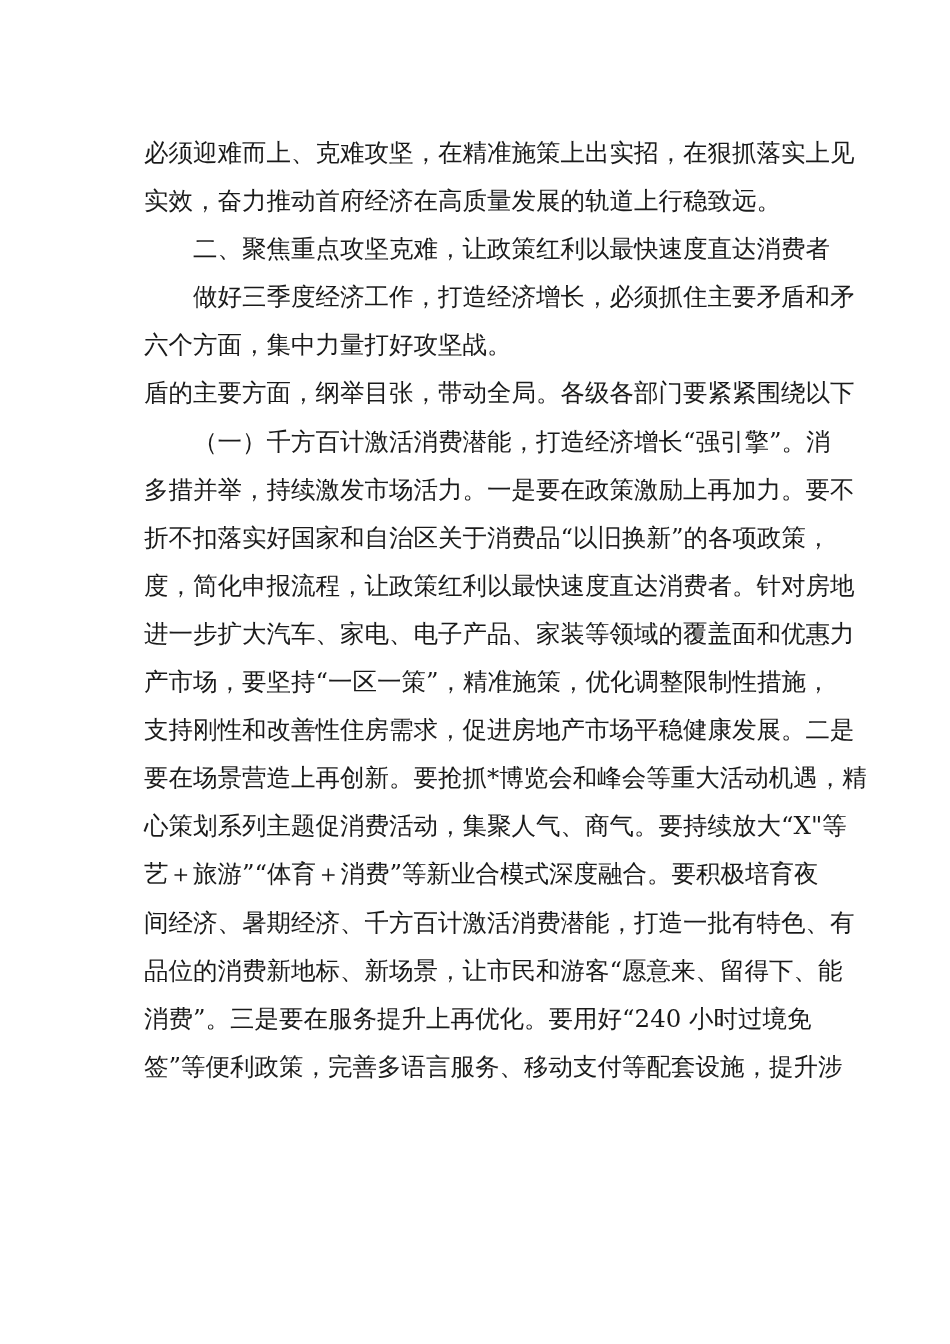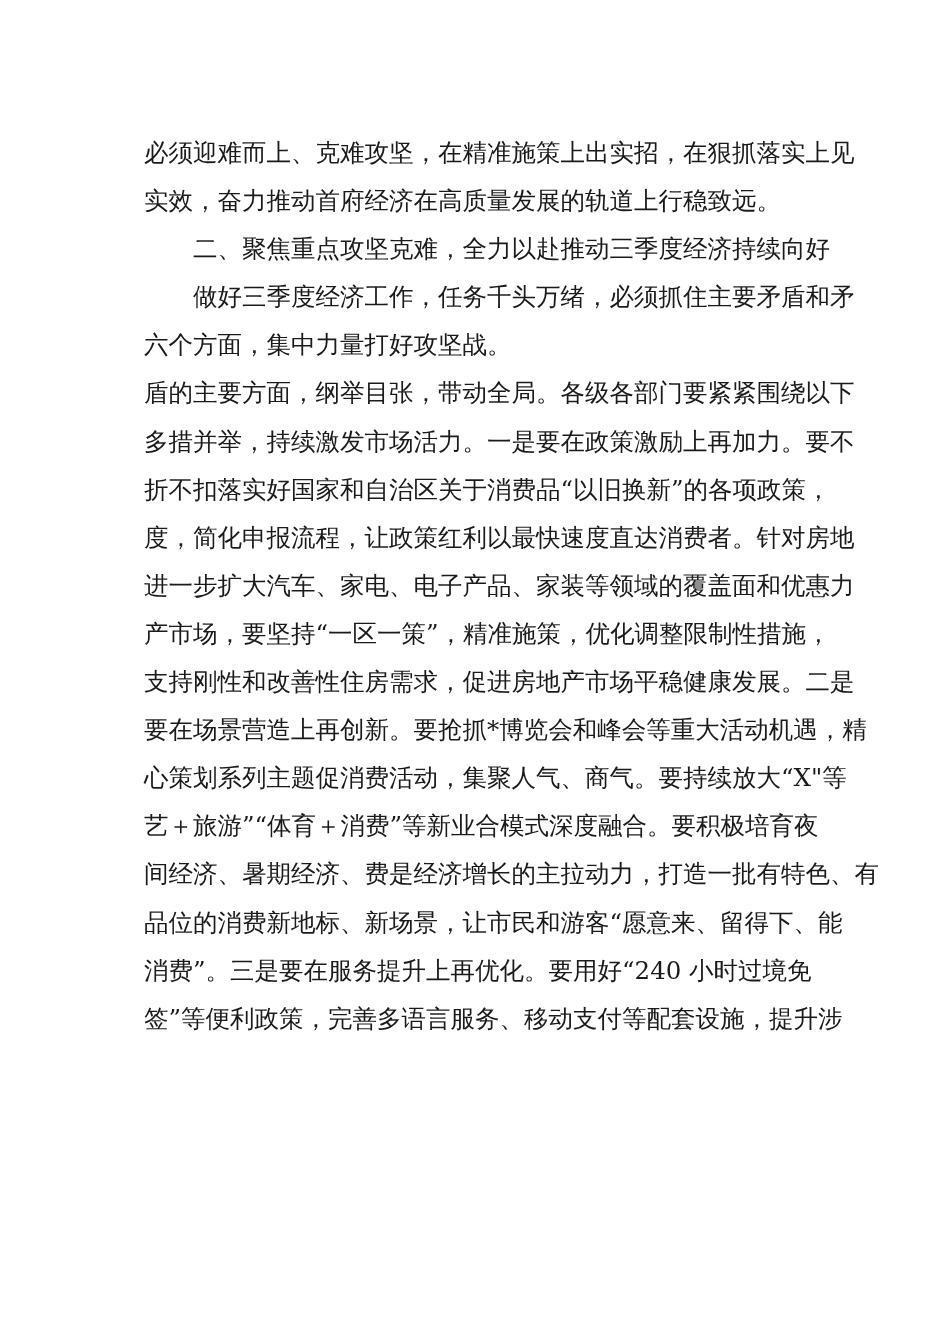--- a/index.html
+++ b/index.html
@@ -20,31 +20,32 @@
     .line.last { text-align-last: left; font-family: Liberation Serif, serif; }
     .line.indent { padding-left: 49px; }
   </style>
 </head>
 <body>
 
 <div class="page">
   <div class="content">
     <div class="line">必须迎难而上、克难攻坚，在精准施策上出实招，在狠抓落实上见</div>
     <div class="line last">实效，奋力推动首府经济在高质量发展的轨道上行稳致远。</div>
-    <div class="line indent last">二、聚焦重点攻坚克难，全力以赴推动三季度经济持续向好</div>
-    <div class="line indent">做好三季度经济工作，任务千头万绪，必须抓住主要矛盾和矛</div>
+    <div class="line indent last">二、聚焦重点攻坚克难，让政策红利以最快速度直达消费者</div>
+    <div class="line indent">做好三季度经济工作，打造经济增长，必须抓住主要矛盾和矛</div>
     <div class="line last">六个方面，集中力量打好攻坚战。</div>
     <div class="line">盾的主要方面，纲举目张，带动全局。各级各部门要紧紧围绕以下</div>
+    <div class="line indent">（一）千方百计激活消费潜能，打造经济增长“强引擎”。消</div>
     <div class="line">多措并举，持续激发市场活力。一是要在政策激励上再加力。要不</div>
     <div class="line">折不扣落实好国家和自治区关于消费品“以旧换新”的各项政策，</div>
     <div class="line">度，简化申报流程，让政策红利以最快速度直达消费者。针对房地</div>
     <div class="line">进一步扩大汽车、家电、电子产品、家装等领域的覆盖面和优惠力</div>
     <div class="line">产市场，要坚持“一区一策”，精准施策，优化调整限制性措施，</div>
     <div class="line">支持刚性和改善性住房需求，促进房地产市场平稳健康发展。二是</div>
     <div class="line">要在场景营造上再创新。要抢抓*博览会和峰会等重大活动机遇，精</div>
     <div class="line">心策划系列主题促消费活动，集聚人气、商气。要持续放大“X"等</div>
     <div class="line">艺＋旅游”“体育＋消费”等新业合模式深度融合。要积极培育夜</div>
-    <div class="line">间经济、暑期经济、费是经济增长的主拉动力，打造一批有特色、有</div>
+    <div class="line">间经济、暑期经济、千方百计激活消费潜能，打造一批有特色、有</div>
     <div class="line">品位的消费新地标、新场景，让市民和游客“愿意来、留得下、能</div>
     <div class="line">消费”。三是要在服务提升上再优化。要用好“240 小时过境免</div>
     <div class="line">签”等便利政策，完善多语言服务、移动支付等配套设施，提升涉</div>
   </div>
 </div>
 
 </body></html>

